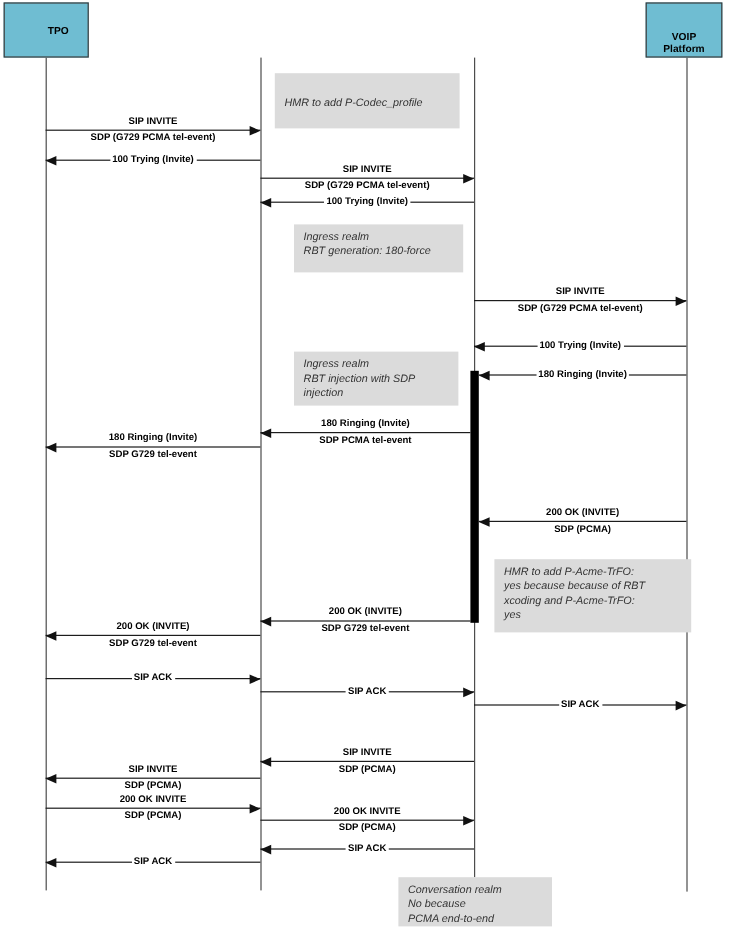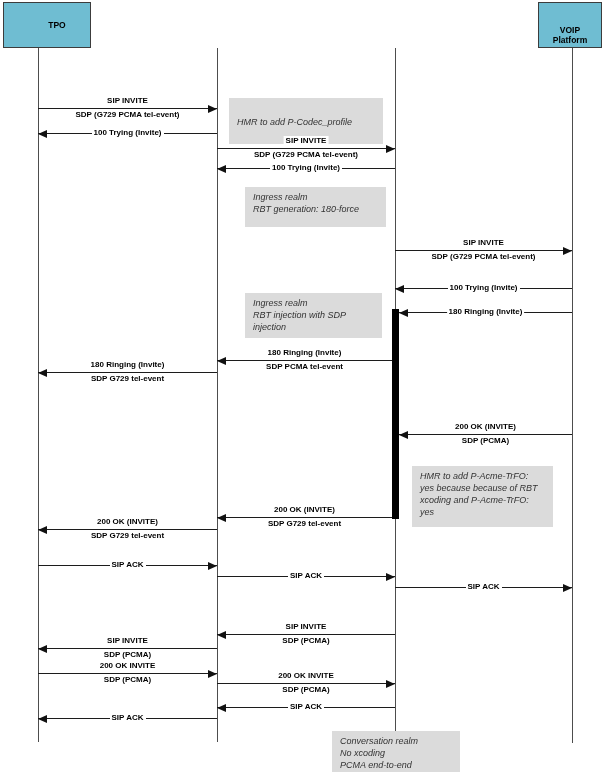--- a/index.html
+++ b/index.html
@@ -33,21 +33,21 @@
   }
   .note{
     position:absolute;
     background:#DBDBDB;
     box-sizing:border-box;
     padding:4px 4px 3px 8px;
     font-style:italic;
     font-size:9px;line-height:12px;color:#333;
     z-index:3;
   }
-  .note.vcenter{display:flex;flex-direction:column;justify-content:center;margin-top:37px;}
+  .note.vcenter{display:flex;flex-direction:column;justify-content:center;}
   .note-line{display:block;white-space:nowrap;}
   .msg-line{
     position:absolute;height:0;
     border-top:1px solid #1c1c1c;
     z-index:4;
   }
   .msg-head{
     position:absolute;width:0;height:0;z-index:4;
     border-top:4px solid transparent;
     border-bottom:4px solid transparent;
@@ -62,21 +62,21 @@
     font-size:8px;line-height:10px;color:#000;
     background:#fff;
     padding:0 2px;
     z-index:4;
   }
 </style>
 </head>
 <body>
 
 <div id="canvas">
-    <div class="actor-box" style="left: 3px; width: 88px; padding-left: 20px;">
+    <div class="actor-box" style="left: 3px; width: 71px; padding-left: 20px;">
       <span>TPO</span>
     </div>
     <div class="lifeline" style="left: 38px; top: 48px; height: 694px;"></div>
     <div class="lifeline" style="left: 217px; top: 48px; height: 694px;"></div>
     <div class="lifeline" style="left: 395px; top: 48px; height: 683px;"></div>
     <div class="actor-box" style="left: 538px; width: 64px;">
       <span style="width: 45px; margin-top: 20px;">VOIP Platform</span>
     </div>
     <div class="lifeline" style="left: 572px; top: 48px; height: 695px;"></div>
     <div class="activation-bar" style="left: 392px; top: 309px; width: 7px; height: 210px;"></div>
@@ -85,29 +85,29 @@
     </div>
     <div class="note" style="left: 245px; top: 187px; width: 141px; height: 40px;">
       <span class="note-line">Ingress realm</span>
       <span class="note-line">RBT generation: 180-force</span>
     </div>
     <div class="note" style="left: 245px; top: 293px; width: 137px; height: 45px;">
       <span class="note-line">Ingress realm</span>
       <span class="note-line">RBT injection with SDP</span>
       <span class="note-line">injection</span>
     </div>
-    <div class="note" style="left: 412px; top: 466px; width: 141px; height: 61px;">
+    <div class="note" style="left: 412px; top: 466px; width: 164px; height: 61px;">
       <span class="note-line">HMR to add P-Acme-TrFO:</span>
       <span class="note-line">yes because because of RBT</span>
       <span class="note-line">xcoding and P-Acme-TrFO:</span>
       <span class="note-line">yes</span>
     </div>
     <div class="note" style="left: 332px; top: 731px; width: 128px; height: 41px;">
       <span class="note-line">Conversation realm</span>
-      <span class="note-line">No xcoding</span>
+      <span class="note-line">No because</span>
       <span class="note-line">PCMA end-to-end</span>
     </div>
     <div class="msg-line" style="left: 38px; top: 108px; width: 179px;"></div>
     <div class="msg-head right" style="left: 208px; top: 104.5px;"></div>
     <div class="msg-label" style="left: 127.5px; top: 96px;">SIP INVITE</div>
     <div class="msg-label" style="left: 127.5px; top: 110px;">SDP (G729 PCMA tel-event)</div>
     <div class="msg-line" style="left: 38px; top: 133px; width: 179px;"></div>
     <div class="msg-head left" style="left: 38px; top: 129.5px;"></div>
     <div class="msg-label" style="left: 127.5px; top: 128px;">100 Trying (Invite)</div>
     <div class="msg-line" style="left: 217px; top: 148px; width: 178px;"></div>

